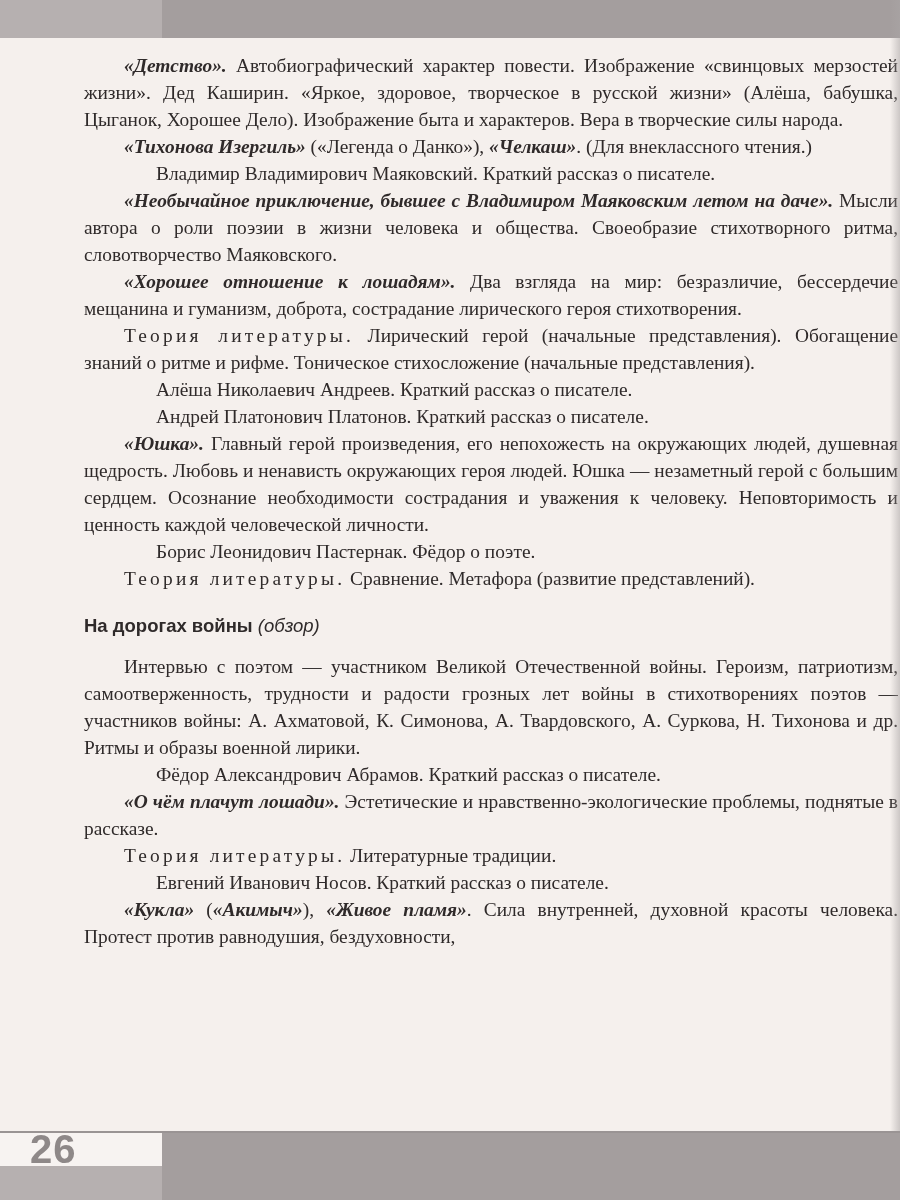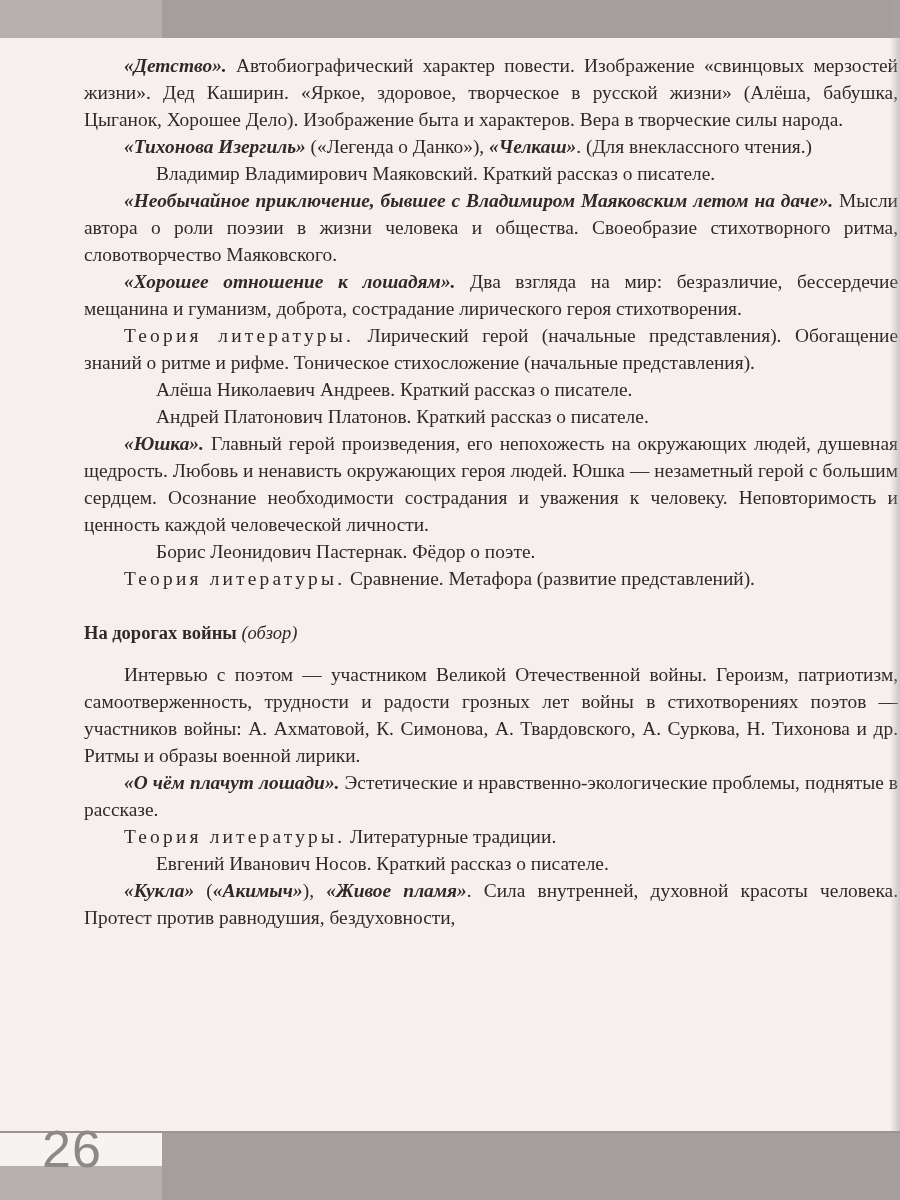--- a/index.html
+++ b/index.html
@@ -23,33 +23,33 @@
     font-size: 19.4px;
     line-height: 27px;
     text-align: justify;
     hyphens: manual;
   }
   .p { text-indent: 40px; text-align: justify; text-align-last: left; }
   .bi { font-weight: bold; font-style: italic; }
   .b { font-weight: normal; margin-left: 32px; }
   .sp { letter-spacing: 3.2px; }
   .section-title {
-    font-family: Liberation Serif, serif;
+    font-family: Liberation Sans, sans-serif;
     font-weight: bold;
     font-size: 18.5px;
-    margin-top: 28px;
+    margin-top: 20px;
     margin-bottom: 14px;
     text-indent: 0;
   }
   .section-title .sub { font-weight: normal; font-style: italic; }
 
   .ftr-line { position: absolute; left: 0; top: 1131px; width: 900px; height: 2px; background: #9a9494; }
   .ftr-pagebox { position: absolute; left: 0; top: 1133px; width: 162px; height: 33px; background: #f7f3f1; }
   .ftr-number { position: absolute; left: 30px; top: 1131px; font-family: "Liberation Sans", "DejaVu Sans", sans-serif;
-    font-weight: normal; font-size: 52px; line-height: 36px; color: #8e8888; letter-spacing: 1px; margin-left: 12px; }
+    font-weight: bold; font-size: 40px; line-height: 36px; color: #8e8888; letter-spacing: 1px; }
   .ftr-left { position: absolute; left: 0; top: 1166px; width: 162px; height: 34px; background: #b6b0b0; }
   .ftr-right { position: absolute; left: 162px; top: 1133px; width: 738px; height: 67px; background: #a49e9e; }
 </style>
 </head>
 <body>
 
 <div class="hdr-left"></div>
 <div class="hdr-right"></div>
 
 <div class="content">
@@ -65,20 +65,21 @@
       <div class="p"><span class="bi">«Юшка».</span><span> Главный герой произведения, его непохожесть на окружающих людей, душевная щедрость. Любовь и ненависть окру­жающих героя людей. Юшка — незаметный герой с большим серд­цем. Осознание необходимости сострадания и уважения к человеку. Неповторимость и ценность каждой человеческой личности.</span></div>
       <div class="p"><span class="b">Борис Леонидович Пастернак.</span><span> Фёдор о поэте.</span></div>
       <div class="p"><span class="sp">Теория литературы.</span><span> Сравнение. Метафора (развитие пред­ставлений).</span></div>
     </div>
   <div class="section-title">
     <span>На дорогах войны</span>
     <span class="sub">(обзор)</span>
   </div>
   <div id="block-b">
       <div class="p"><span>Интервью с поэтом — участником Великой Отечественной вой­ны. Героизм, патриотизм, самоотверженность, трудности и радости грозных лет войны в стихотворениях поэтов — участников войны: А. Ахматовой, К. Симонова, А. Твардовского, А. Суркова, Н. Тихонова и др. Ритмы и образы военной лирики.</span></div>
+      <div class="p"><span class="b">Фёдор Александрович Абрамов.</span><span> Краткий рассказ о писателе.</span></div>
       <div class="p"><span class="bi">«О чём плачут лошади».</span><span> Эстетические и нравственно-эколо­гические проблемы, поднятые в рассказе.</span></div>
       <div class="p"><span class="sp">Теория литературы.</span><span> Литературные традиции.</span></div>
       <div class="p"><span class="b">Евгений Иванович Носов.</span><span> Краткий рассказ о писателе.</span></div>
       <div class="p"><span class="bi">«Кукла»</span><span> (</span><span class="bi">«Акимыч»</span><span>), </span><span class="bi">«Живое пламя»</span><span>. Сила внутренней, ду­ховной красоты человека. Протест против равнодушия, бездуховности,</span></div>
     </div>
 </div>
 
 <div class="edge-shadow"></div>
 
 <div class="ftr-line"></div>

